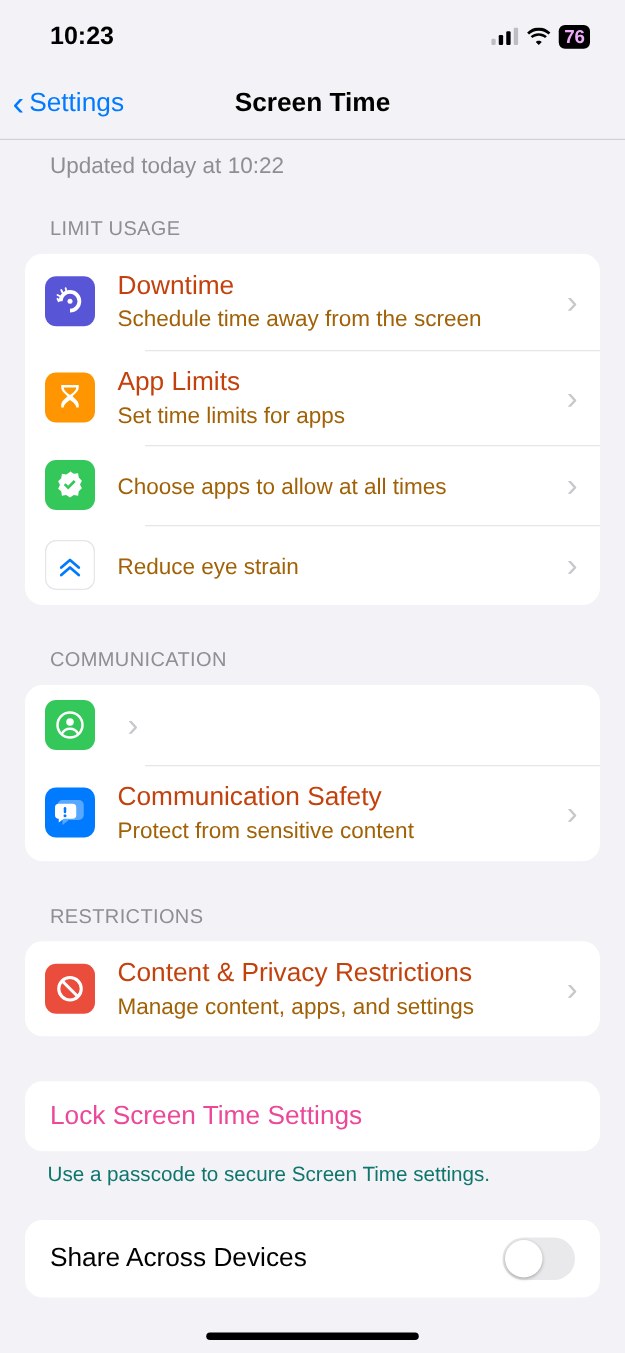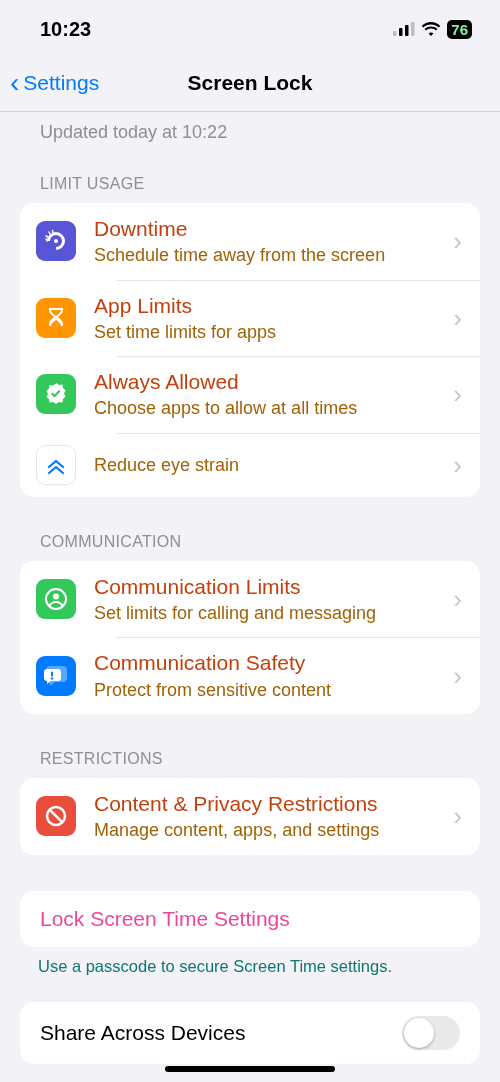--- a/index.html
+++ b/index.html
@@ -145,21 +145,21 @@
     .bg-indigo { background: #5856d6; }
     .bg-orange { background: #ff9500; }
     .bg-green { background: #34c759; }
     .bg-white-border { background: #fff; border: 1px solid #e5e5ea; }
     .bg-blue { background: #007aff; }
     .bg-red { background: #eb4d3d; }
     .battery-box {
       display: inline-flex;
       align-items: center;
       background: #000;
-      color: #86efac;
+      color: #f0abfc;
       border-radius: 5px;
       padding: 1px 4px;
       font-size: 15px;
       font-weight: 600;
     }
   </style>
 </head>
 <body>
 
 <div class="status-bar">
@@ -178,21 +178,21 @@
         <span>76</span>
       </span>
   </div>
 </div>
 
 <div class="nav-header">
   <div class="back-button">
     <span class="back-chevron">‹</span>
     <span>Settings</span>
   </div>
-  <div class="nav-title">Screen Lock</div>
+  <div class="nav-title">Screen Time</div>
 </div>
 
 <div class="updated-text">Updated today at 10:22</div>
 
 <div class="section-header first">LIMIT USAGE</div>
 <div class="list-group">
   <div class="list-row">
     <div class="row-icon bg-indigo">
       <svg width="24" height="24" viewBox="0 0 24 24" fill="none">
           <path d="M12 3a9 9 0 0 0-9 9h3a6 6 0 1 1 6 6v3a9 9 0 0 0 0-18z" fill="#fff"></path>
@@ -218,21 +218,20 @@
     </div>
     <span class="chevron">›</span>
   </div>
   <div class="list-row">
     <div class="row-icon bg-green">
       <svg width="24" height="24" viewBox="0 0 24 24" fill="#fff">
           <path d="M12 1l3 2 3.5-.5.5 3.5 2.5 2.5-1.5 3 1.5 3-2.5 2.5-.5 3.5-3.5-.5-3 2-3-2-3.5.5-.5-3.5L2.5 15l1.5-3-1.5-3L5 6.5 5.5 3 9 3.5l3-2zm-1.5 14.5l6-6-1.5-1.5-4.5 4.5-2-2L7 12l3.5 3.5z"></path>
         </svg>
     </div>
     <div class="row-body">
-      <div class="row-title">Always Allowed</div>
       <div class="row-sub">Choose apps to allow at all times</div>
     </div>
     <span class="chevron">›</span>
   </div>
   <div class="list-row">
     <div class="row-icon bg-white-border">
       <svg width="22" height="22" viewBox="0 0 22 22" fill="none" stroke="#007aff" stroke-width="2.2" stroke-linecap="round" stroke-linejoin="round">
           <path d="M4 13l7-6 7 6"></path>
           <path d="M4 19l7-6 7 6"></path>
         </svg>
@@ -246,24 +245,20 @@
 
 <div class="section-header">COMMUNICATION</div>
 <div class="list-group">
   <div class="list-row">
     <div class="row-icon bg-green">
       <svg width="24" height="24" viewBox="0 0 24 24" fill="none">
           <circle cx="12" cy="12" r="10" stroke="#fff" stroke-width="2"></circle>
           <circle cx="12" cy="9.5" r="3" fill="#fff"></circle>
           <path d="M5.5 19c1.5-3 4-4 6.5-4s5 1 6.5 4" stroke="#fff" stroke-width="2" fill="none"></path>
         </svg>
-    </div>
-    <div class="row-body">
-      <div class="row-title">Communication Limits</div>
-      <div class="row-sub">Set limits for calling and messaging</div>
     </div>
     <span class="chevron">›</span>
   </div>
   <div class="list-row">
     <div class="row-icon bg-blue">
       <svg width="26" height="22" viewBox="0 0 26 22" fill="#fff">
           <path d="M6 1h14a4 4 0 0 1 4 4v8a4 4 0 0 1-4 4h-8l-5 4v-4a4 4 0 0 1-4-4V5a4 4 0 0 1 4-4z" opacity=".35"></path>
           <path d="M3 4h12a3 3 0 0 1 3 3v6a3 3 0 0 1-3 3H8l-4 3v-3a3 3 0 0 1-3-3V7a3 3 0 0 1 3-3z"></path>
           <rect x="8" y="6.5" width="2" height="5" rx="1" fill="#007aff"></rect>
           <circle cx="9" cy="13.5" r="1.2" fill="#007aff"></circle>

